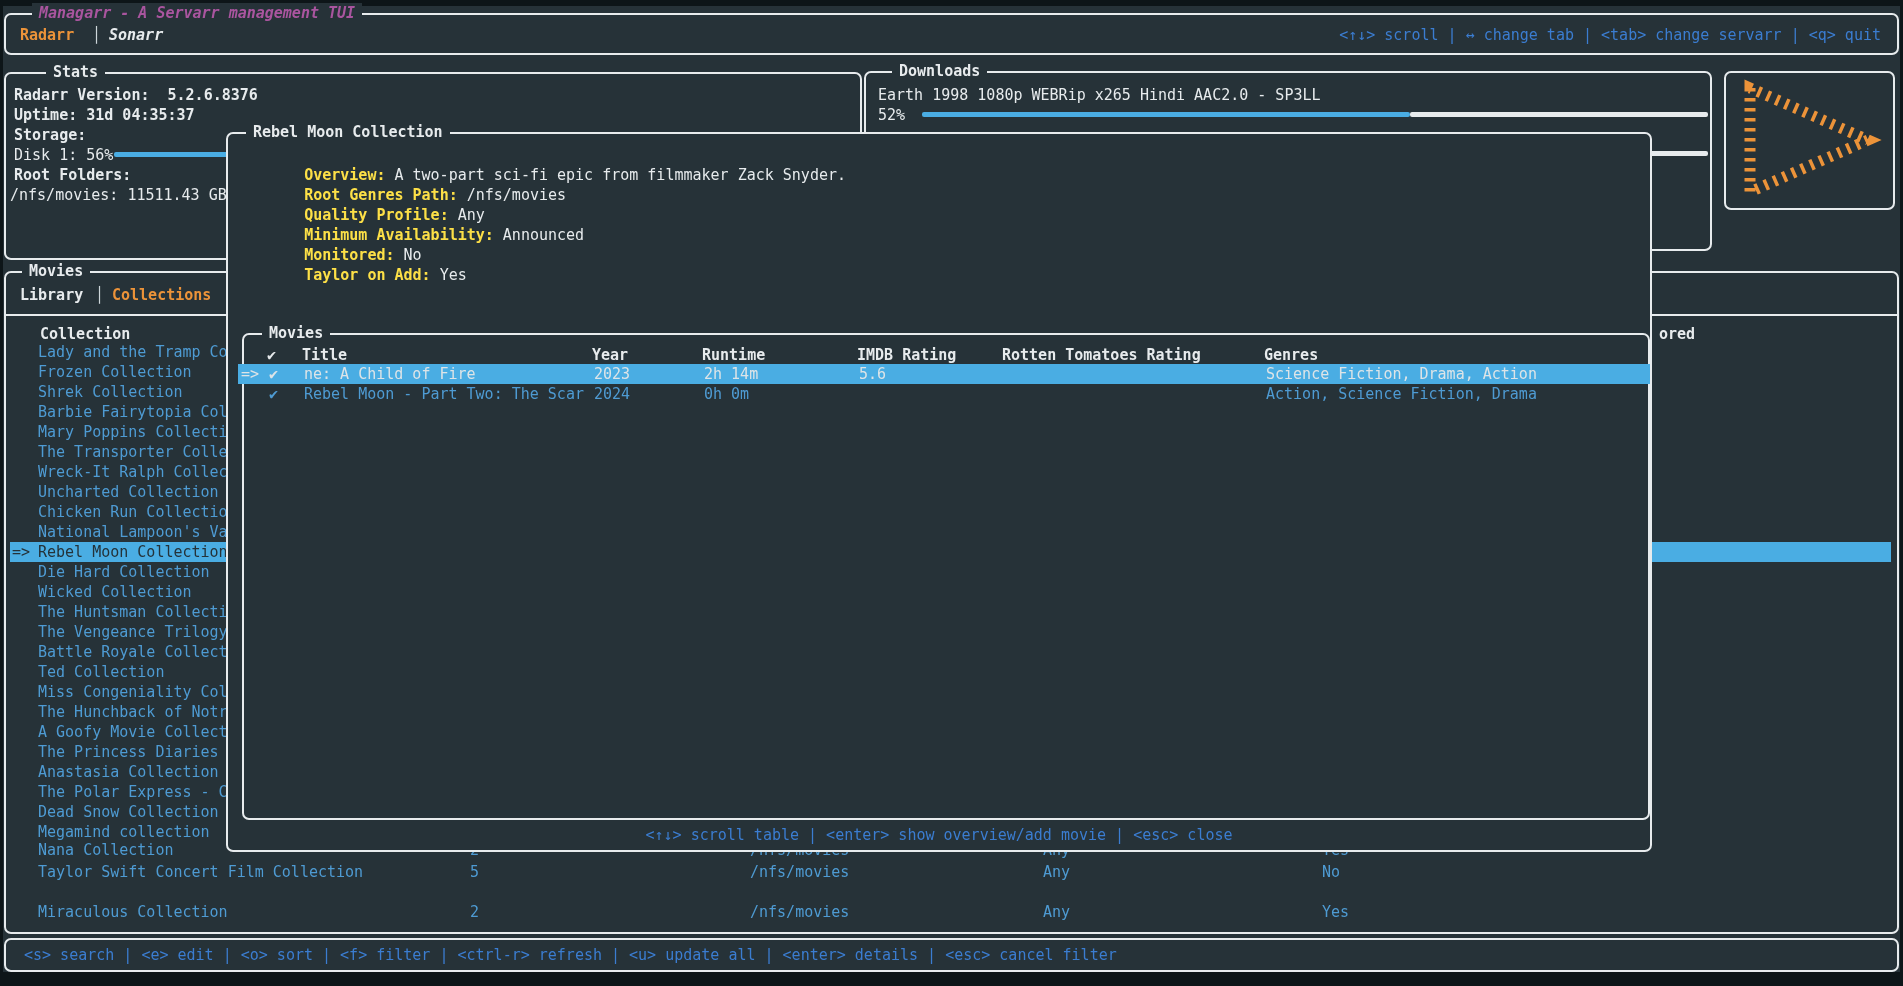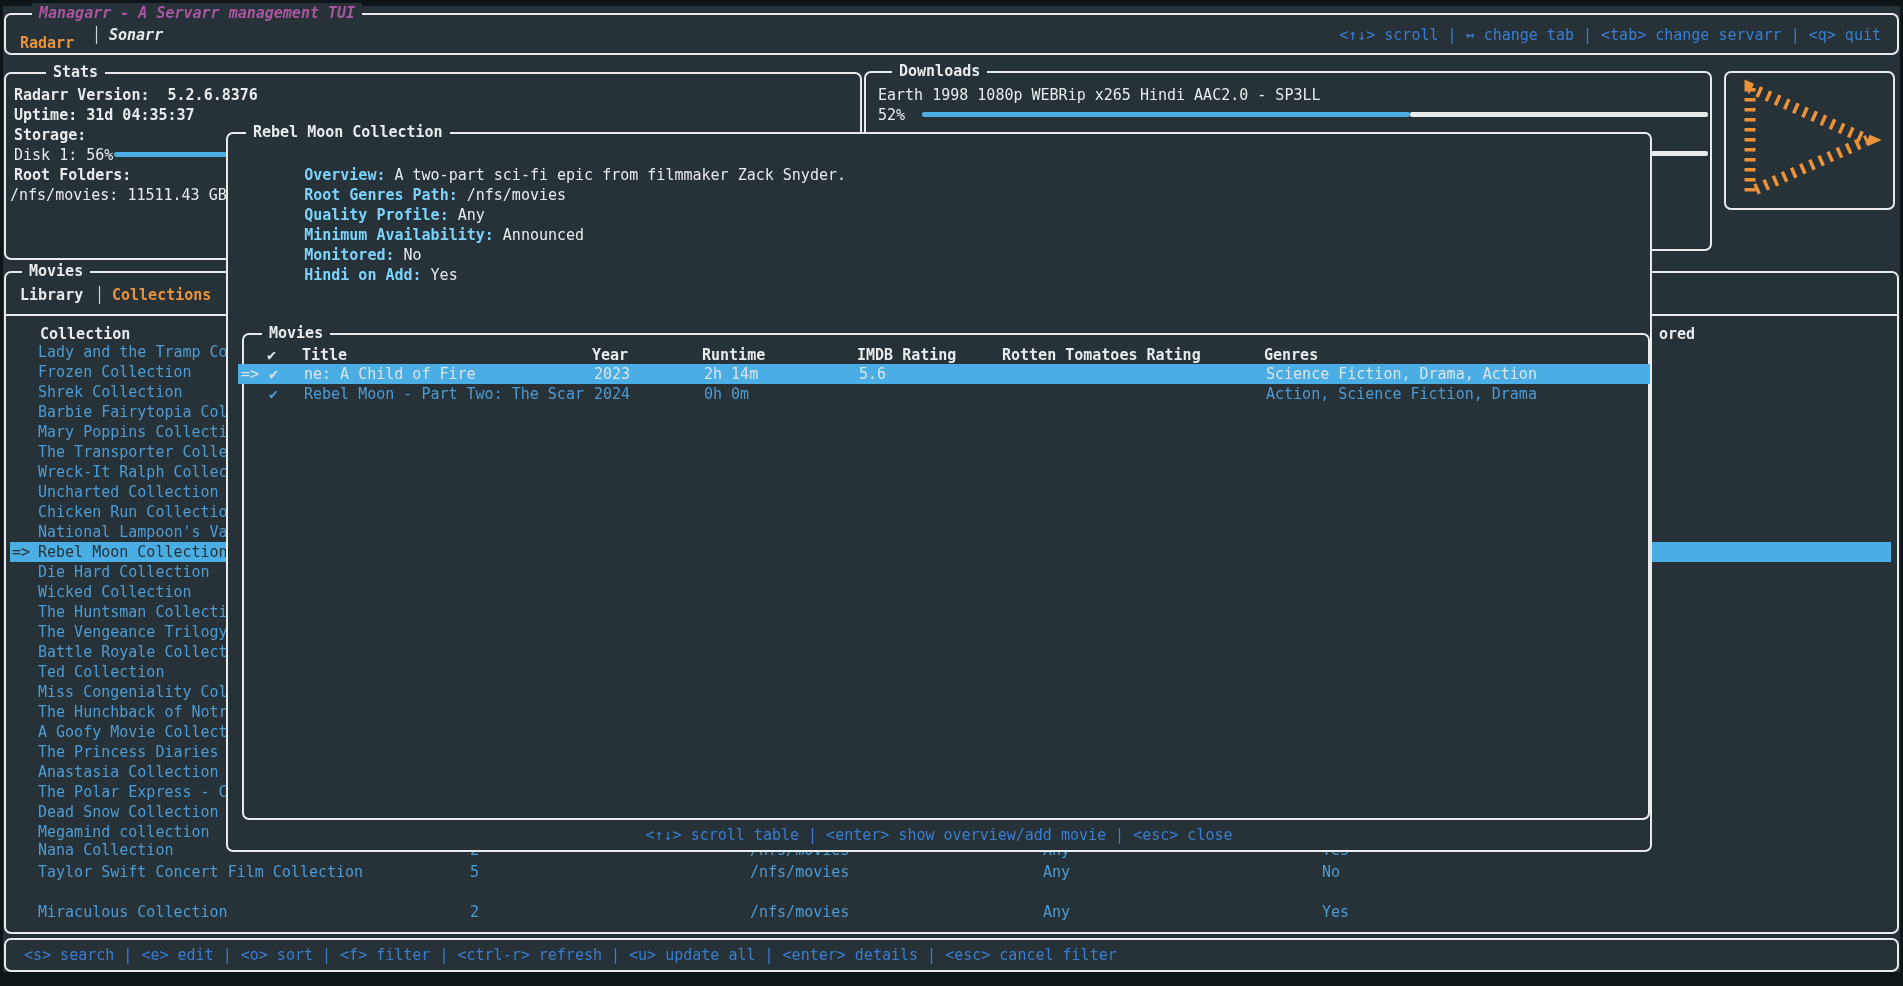--- a/index.html
+++ b/index.html
@@ -3,21 +3,21 @@
 <meta charset="utf-8">
 <style>
   html,body{margin:0;padding:0;background:#0d1518;}
   .canvas{position:relative;width:1903px;height:986px;background:#0d1518;
           font-family:"DejaVu Sans Mono",monospace;font-size:15px;overflow:hidden;}
   .main-bg{position:absolute;left:3px;top:6px;width:1897px;height:966px;background:#263238;}
   .box{position:absolute;border:2px solid #e7ebed;border-radius:7px;background:#263238;box-sizing:border-box;z-index:1;}
   .boxtitle{position:absolute;top:-12px;left:16px;background:#263238;padding:0 7px;
             font-weight:bold;color:#e7ebed;white-space:pre;line-height:20px;height:20px;}
   .t{position:absolute;white-space:pre;line-height:20px;height:20px;}
-  .w{color:#e7ebed;} .b{color:#7dd3fc;} .k{color:#3b7dd1;} .o{color:#ec9339;}
+  .w{color:#e7ebed;} .b{color:#fde047;} .k{color:#3b7dd1;} .o{color:#ec9339;}
   .p{color:#a9559f;font-style:italic;} .bold{font-weight:bold;} .sep{color:#cdd6da;}
   .lblgap{margin-right:9px;}
   .bar{position:absolute;height:5px;border-radius:2px;}
   .blue-fill{background:#4aade3;} .white-track{background:#e7ebed;}
   .hline{position:absolute;height:2px;background:#e7ebed;}
   
   .rows-layer{position:absolute;left:0;top:0;width:1903px;height:986px;z-index:2;pointer-events:none;}
   .crow{position:absolute;left:0;width:1903px;height:20px;}
   .crow span{position:absolute;top:0;line-height:20px;white-space:pre;color:#4e9bd3;}
   .crow .hl{display:none;position:absolute;left:10px;top:0;width:1881px;height:20px;background:#4aade3;}
@@ -37,21 +37,21 @@
   .modal{z-index:5;}
 </style>
 </head>
 <body>
 
 <div class="canvas">
   <div class="main-bg"></div>
 
   <div class="box" style="left:4px;top:13px;width:1895px;height:42px;">
     <span class="boxtitle p" style="left:26px;">Managarr - A Servarr management TUI</span>
-    <span class="t o bold" style="left:14px;top:10px;margin-top:8px;">Radarr</span>
+    <span class="t o bold" style="left:14px;top:10px;">Radarr</span>
     <span class="t sep" style="left:86px;top:10px;">│</span>
     <span class="t w bold" style="left:103px;top:10px;font-style:italic;">Sonarr</span>
     <span class="t k" style="right:16px;top:10px;">&lt;↑↓&gt; scroll | ↔ change tab | &lt;tab&gt; change servarr | &lt;q&gt; quit</span>
   </div>
 
   <div class="box" style="left:4px;top:72px;width:858px;height:188px;">
     <span class="boxtitle" style="left:16px;margin-left:24px;">Stats</span>
     <span class="t w bold" style="left:8px;top:11px;">Radarr Version:  5.2.6.8376</span>
     <span class="t w bold" style="left:8px;top:31px;">Uptime: 31d 04:35:37</span>
     <span class="t w bold" style="left:8px;top:51px;">Storage:</span>
@@ -355,21 +355,21 @@
     <div class="t" style="left:22px;top:51px;">
       <span class="b bold lblgap">Quality Profile:</span><span class="w">Any</span>
     </div>
     <div class="t" style="left:22px;top:71px;">
       <span class="b bold lblgap">Minimum Availability:</span><span class="w">Announced</span>
     </div>
     <div class="t" style="left:22px;top:91px;">
       <span class="b bold lblgap">Monitored:</span><span class="w">No</span>
     </div>
     <div class="t" style="left:22px;top:111px;">
-      <span class="b bold lblgap">Hindi on Add:</span><span class="w">Yes</span>
+      <span class="b bold lblgap">Taylor on Add:</span><span class="w">Yes</span>
     </div>
 
     <div class="box" style="left:14px;top:199px;width:1408px;height:487px;">
       <span class="boxtitle" style="left:18px;">Movies</span>
       <span class="t w bold" style="left:23px;top:10px;">✔</span>
       <span class="t w bold" style="left:58px;top:10px;">Title</span>
       <span class="t w bold" style="left:348px;top:10px;">Year</span>
       <span class="t w bold" style="left:458px;top:10px;">Runtime</span>
       <span class="t w bold" style="left:613px;top:10px;">IMDB Rating</span>
       <span class="t w bold" style="left:758px;top:10px;">Rotten Tomatoes Rating</span>

